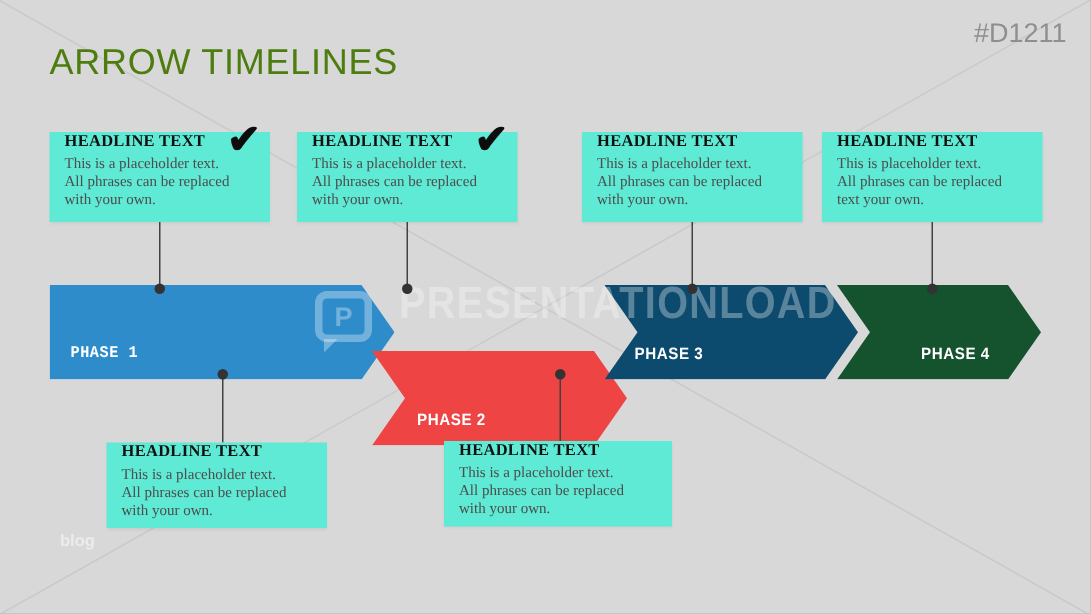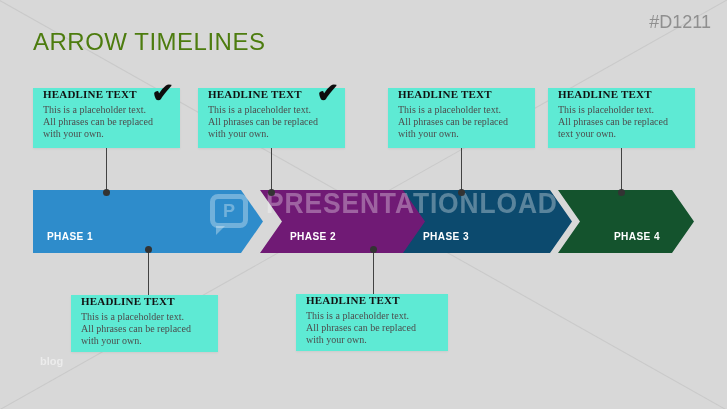--- a/index.html
+++ b/index.html
@@ -92,24 +92,24 @@
   <div class="vline" style="left:461px; top:147px; height:46px;"></div>
   <div class="dot" style="left:458px; top:189px;"></div>
   <div class="vline" style="left:621px; top:147px; height:46px;"></div>
   <div class="dot" style="left:618px; top:189px;"></div>
 
   <div class="vline" style="left:148px; top:250px; height:45px;"></div>
   <div class="dot" style="left:145px; top:246px;"></div>
   <div class="vline" style="left:373px; top:250px; height:44px;"></div>
   <div class="dot" style="left:370px; top:246px;"></div>
 
-  <div class="arrow flat" style="left: 33px; width: 230px; background: rgb(46, 140, 203);">
+  <div class="arrow flat" style="left: 33px; width: 230px; background: rgb(46, 140, 203); font-family: Liberation Mono, monospace;">
     <span class="phase-label" style="left:14px;">PHASE 1</span>
   </div>
-  <div class="arrow notched" style="left: 260px; width: 170px; background: #701a75;">
+  <div class="arrow notched" style="left: 248px; width: 170px; background: #ef4444; margin-top: 44px;">
     <span class="phase-label" style="left:30px;">PHASE 2</span>
   </div>
   <div class="arrow notched" style="left: 403px; width: 169px; background: #0c4a6e;">
     <span class="phase-label" style="left:20px;">PHASE 3</span>
   </div>
   <div class="arrow notched" style="left: 558px; width: 136px; background: #14532d;">
     <span class="phase-label" style="left:56px;">PHASE 4</span>
   </div>
 
   <div class="wm wm-logo">

